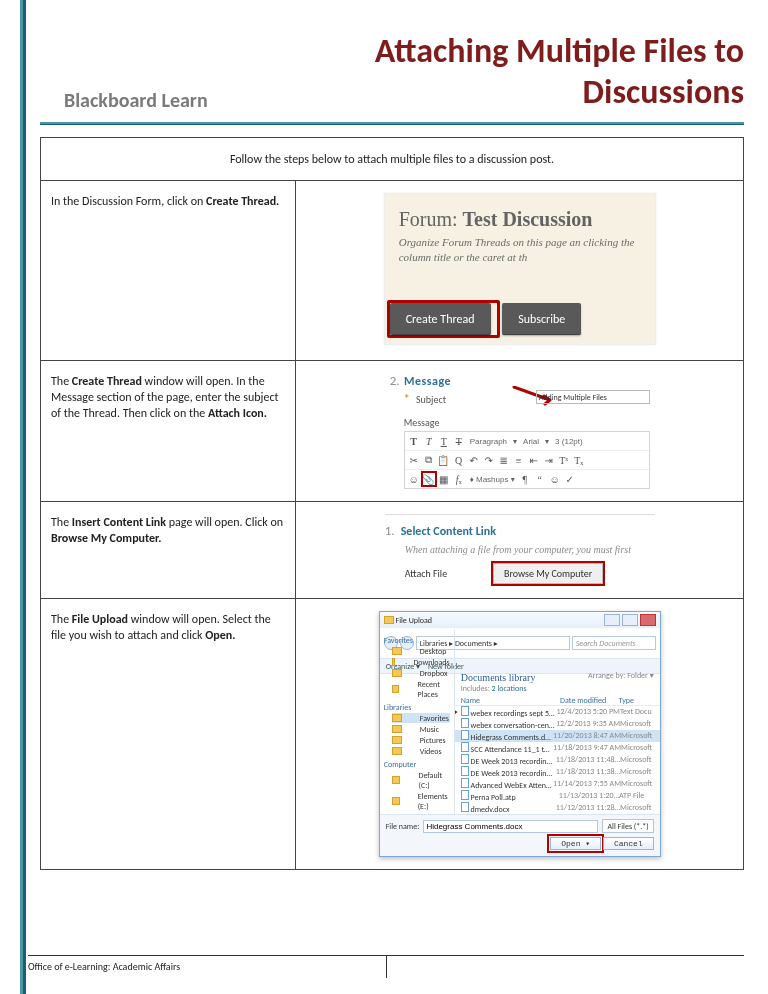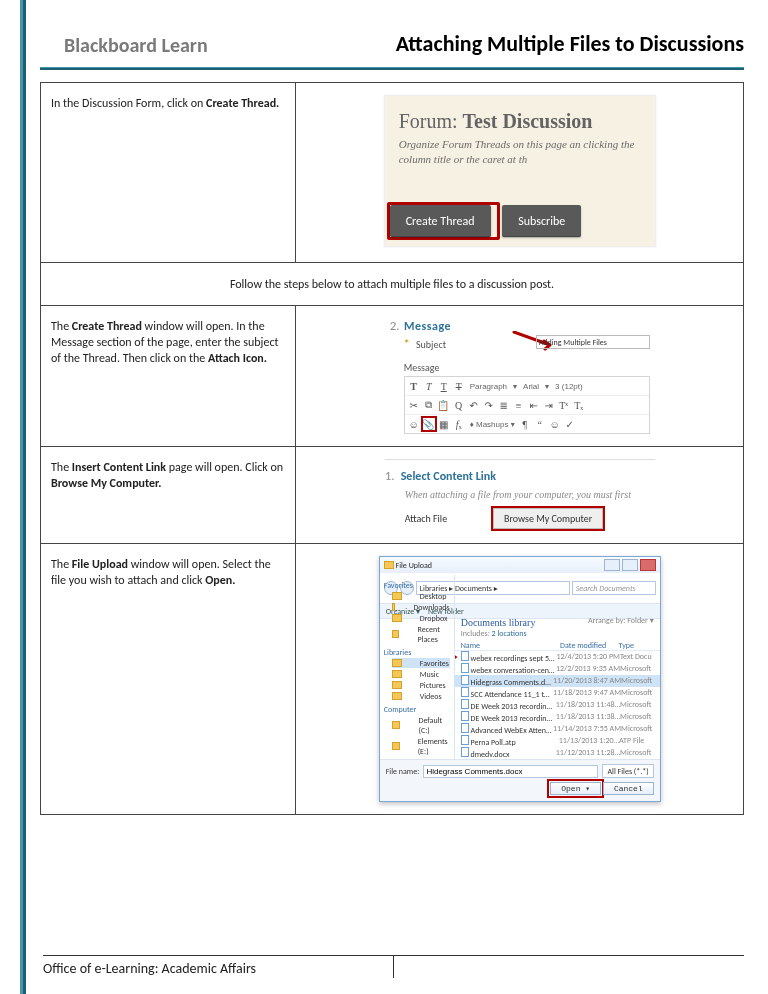--- a/index.html
+++ b/index.html
@@ -1,29 +1,29 @@
 <!DOCTYPE html>
 <html><head>
 <meta charset="utf-8">
 <style>
   body { margin:0; font-family:"Segoe UI","Calibri",Arial,sans-serif; color:#222; background:#fff; }
   .page { width:768px; height:994px; position:relative; box-sizing:border-box; }
   .side-stripe { position:absolute; left:20px; top:0; bottom:0; width:6px; background:linear-gradient(to right,#4a96a8 0 3px,#1a5f74 3px 6px); }
   .header { margin-left:40px; padding:30px 24px 6px 24px; display:flex; align-items:flex-end;justify-content:center; }
   .header .brand { font-size:20px; font-weight:700; color:#7a7a7a; flex:0 0 auto; margin-right:30px; }
-  .header .title { font-size:22px; font-weight:700; color:#000000; flex:1; text-align:right; }
+  .header .title { font-size:34px; font-weight:700; color:#7f1d1d; flex:1; text-align:right; }
   .hr { margin:4px 24px 12px 40px; height:3px; background:linear-gradient(to bottom,#4a96a8 0 1.5px,#1a5f74 1.5px 3px); }
   .content-table { margin:0 24px 0 40px; border:1px solid #444; border-collapse:collapse; width:704px; font-size:12px; }
   .content-table td { border:1px solid #444; padding:12px 10px; vertical-align:top; }
   .intro-cell { text-align:center; padding:14px 10px !important; }
   .left-col { width:245px; }
   .right-col { width:435px; text-align:center; }
   .step-text { text-align:left; line-height:1.35; }
   .step-text b { font-weight:700; }
-  .footer { position:absolute; bottom:16px; left:43px; right:24px; font-size:14px; }
+  .footer { position:absolute; bottom:16px; left:28px; right:24px; font-size:10px; }
   .footer-line { border-top:1px solid #333; padding-top:4px; display:flex; }
   .footer-line .fl { flex:1; }
   .footer-line .divider { width:1px; background:#333; margin:-4px 10px 0; height:22px; }
 
   
   .shot1 { display:inline-block; text-align:left; border:1px solid #eee; background:#f6f1e3; width:270px; height:150px; position:relative; overflow:hidden; box-shadow:0 0 2px rgba(0,0,0,.08); }
   .shot1 .h1   { font-family:Georgia,serif; font-size:20px; color:#636363; margin:14px 0 4px 14px; font-weight:400; }
   .shot1 .h1 b { font-weight:700; }
   .shot1 .sub  { font-family:Georgia,serif; font-style:italic; color:#6b6b6b; font-size:11px; line-height:1.4; margin:0 0 0 14px; width:250px; }
   .shot1 .btnrow { position:absolute; left:0; bottom:0; padding:10px 0 6px 0; }
@@ -107,42 +107,42 @@
 
   <div class="header">
     <div class="brand">Blackboard Learn</div>
     <div class="title">Attaching Multiple Files to Discussions</div>
   </div>
   <div class="hr"></div>
 
   <table class="content-table">
     <tbody>
         <tr>
+          <td colspan="2" class="intro-cell"><span>Follow the steps below to attach multiple files to a discussion post.</span></td>
+        </tr>
+
+    <tr>
       <td class="left-col">
             <div class="step-text">
         <span>In the Discussion Form, click on </span><b>Create Thread.</b>
       </div>
           </td>
       <td class="right-col">
         <div class="shot1">
           <div class="h1"><span>Forum: </span><b>Test Discussion</b></div>
           <div class="sub">Organize Forum Threads on this page an clicking the column title or the caret at th</div>
           <div class="btnrow">
             <span class="mark">
               <span class="bb-btn">Create Thread</span>
             </span>
             <span class="bb-btn">Subscribe</span>
           </div>
         </div>
       </td>
     </tr>
-
-    <tr>
-          <td colspan="2" class="intro-cell"><span>Follow the steps below to attach multiple files to a discussion post.</span></td>
-        </tr>
 
     <tr>
       <td class="left-col">
             <div class="step-text">
         <span>The </span><b>Create Thread</b><span> window will open. In the Message section of the page, enter the subject of the Thread. Then click on the </span><b>Attach Icon.</b>
       </div>
           </td>
       <td class="right-col">
         <div class="shot2">
           <div><span class="step-n">2.</span> <span class="step-l">Message</span></div>

